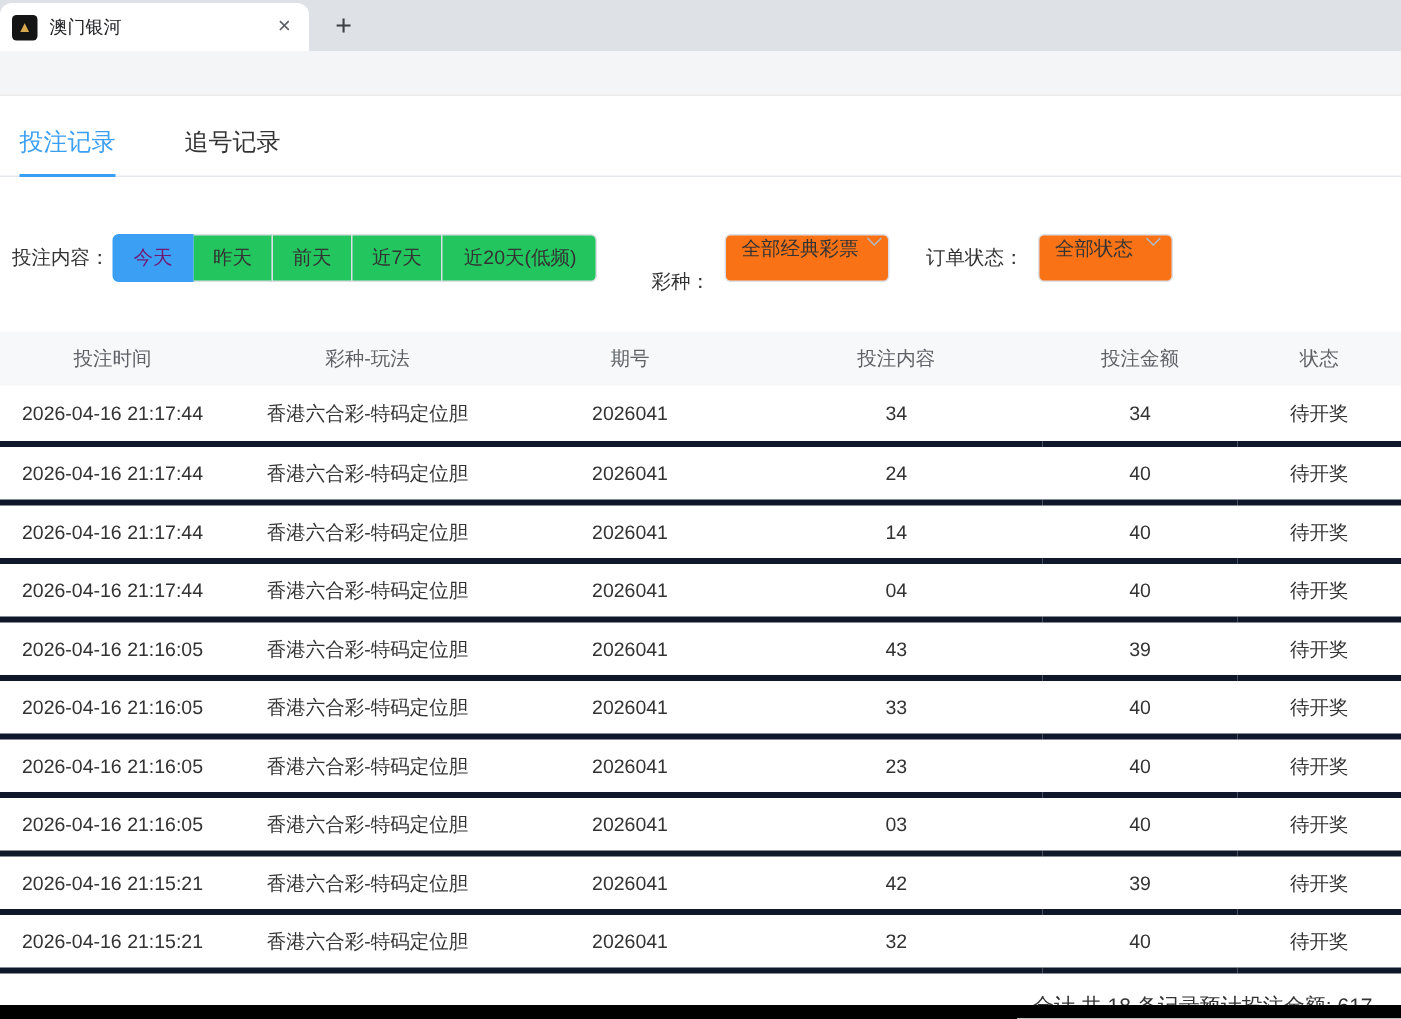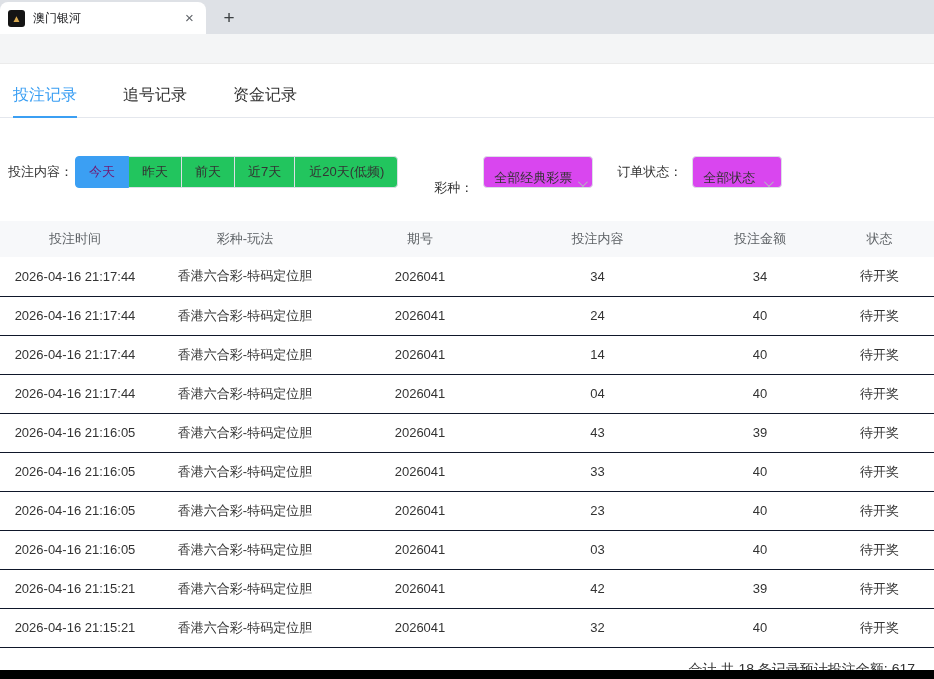--- a/index.html
+++ b/index.html
@@ -46,37 +46,37 @@
   .filter-label { white-space:nowrap; }
   .seg-group { display:flex; margin-left:2px; }
   .seg-btn { height:32px; padding:0 13px; background:#22c55e; border:1px solid #dcdfe6;
     color:#333; font-size:13px; margin-left:-1px; cursor:pointer; white-space:nowrap;
     font-family:inherit; }
   .seg-btn:first-child { margin-left:0; border-radius:4px 0 0 4px; }
   .seg-btn:last-child { border-radius:0 4px 4px 0;padding-left:14px; }
   .seg-btn.active { background:#3b9ff3; border-color:#3b9ff3; color:#701a75; position:relative; z-index:1; }
   .lbl-lottery { margin-left:36px;margin-top:32px; }
   .lbl-status  { margin-left:24px; }
-  .select { height:32px; border:1px solid #dcdfe6; border-radius:4px; background:#d946ef;
-    display:flex; align-items:flex-end; padding:0 10px; margin-left:10px; cursor:pointer; }
+  .select { height:32px; border:1px solid #dcdfe6; border-radius:4px; background:#f97316;
+    display:flex; align-items:flex-start; padding:0 10px; margin-left:10px; cursor:pointer; }
   .select-lottery { width:110px; }
   .select-status  { width:90px; }
   .select-value { font-size:13px; color:#333; flex:1; white-space:nowrap; }
   .chevron { width:7px; height:7px; border-right:1.5px solid #b4b8bf;
     border-bottom:1.5px solid #b4b8bf; transform:rotate(45deg) translateY(-2px);
     flex:0 0 auto; margin-left:6px; }
   .query-btn { height:36px; width:76px; background:#3b9ff3; color:#fff; border:none;
     border-radius:4px; font-size:14px; margin-left:24px; cursor:pointer; font-family:inherit; }
 
   
   .records { width:100%; border-collapse:collapse; margin-top:24px; table-layout:fixed; }
   .records th { height:36px; background:#f7f8fa; font-weight:normal; color:#5e6266;
     font-size:13px; text-align:center; }
   .records td { height:39px; text-align:center; font-size:13px; color:#333;
-    border-bottom:1px solid #0f172a; white-space:nowrap; overflow:hidden; }
+    border-bottom:4px solid #0f172a; white-space:nowrap; overflow:hidden; }
 
   
   .summary { display:flex; justify-content:flex-end; padding:13px 19px 0 0;
     font-size:14px; color:#333; }
 
   .bottom-bar { position:absolute; left:0; bottom:0; width:100%; height:9px; background:#000; }
 </style>
 </head>
 <body>
 
@@ -86,21 +86,20 @@
     <span class="tab-title">澳门银河</span>
     <span class="tab-close">×</span>
   </div>
   <div class="new-tab">+</div>
 </div>
 <div class="toolbar"></div>
 
 <div class="nav-tabs">
   <div class="nav-tab active">投注记录</div>
   <div class="nav-tab">追号记录</div>
-  <div class="nav-tab">资金记录</div>
 </div>
 
 <div class="filter-bar">
   <span class="filter-label">投注内容：</span>
   <div class="seg-group">
       <button class="seg-btn active">今天</button>
       <button class="seg-btn">昨天</button>
       <button class="seg-btn">前天</button>
       <button class="seg-btn">近7天</button>
       <button class="seg-btn">近20天(低频)</button>

